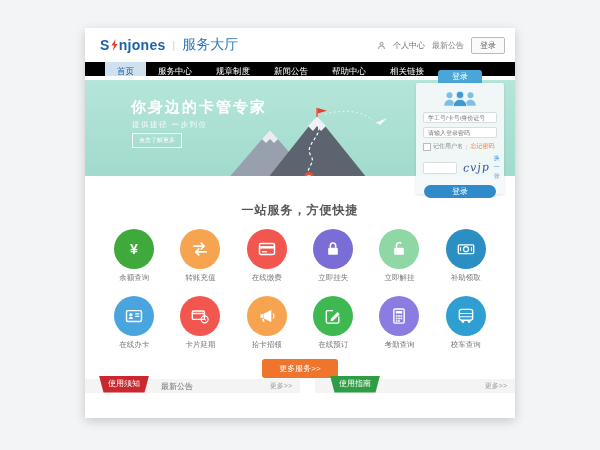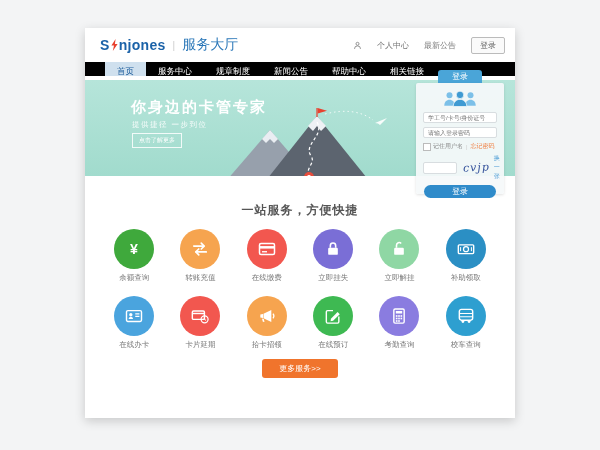--- a/index.html
+++ b/index.html
@@ -7,21 +7,21 @@
        font-family:"Liberation Sans",sans-serif;overflow:hidden;}
   .site{position:absolute;left:85px;top:28px;width:430px;height:390px;background:#fff;
         box-shadow:0 3px 10px rgba(0,0,0,.18);}
   
   .hdr{position:absolute;top:0;left:0;right:0;height:34px;background:#fff;}
   .logo{position:absolute;left:15px;top:8px;display:flex;align-items:center;}
   .logo-txt{color:#1b62a8;font-weight:bold;font-size:14px;letter-spacing:.3px;}
   .logo-bolt{margin:0 1px;display:inline-block;}
   .logo-div{color:#ccc;font-size:10px;margin:0 7px;}
   .site-name{color:#2a77b8;font-size:14px;}
-  .hdr-right{position:absolute;right:10px;top:9px;display:flex;align-items:center;gap:15px;
+  .hdr-right{position:absolute;right:10px;top:9px;display:flex;align-items:center;gap:7px;
              font-size:8px;color:#777;}
   .hdr-link{color:#777;cursor:pointer;}
   .hdr-btn{border:1px solid #bbb;border-radius:2px;padding:2px 8px;color:#666;background:#fafafa;
            font-size:8px;cursor:pointer;}
   
   .nav{position:absolute;top:34px;left:0;right:0;height:14px;background:#000000;display:flex;
        padding-left:20px;}
   .nav-item{color:#fff;font-size:8.5px;line-height:18px;padding:0 12px;cursor:pointer;}
   .nav-item.active{background:#cfe0ee;color:#1a5a9a;}
   
@@ -341,15 +341,26 @@
               <use href="#sym-bus-icon"></use>
             </svg>
           </div>
           <div class="svc-label">校车查询</div>
         </div>
       </div>
     <button class="more-btn">更多服务&gt;&gt;</button>
   </div>
 
   <div class="ann">
+    <div class="tab-row">
+      <div class="tab-bar left">
+        <span class="ribbon red">使用须知</span>
+        <span class="tab-link">最新公告</span>
+        <span class="more-link">更多&gt;&gt;</span>
+      </div>
+      <div class="tab-bar right">
+        <span class="ribbon green">使用指南</span>
+        <span class="more-link">更多&gt;&gt;</span>
+      </div>
+    </div>
   </div>
 
 </div>
 
 </body></html>

